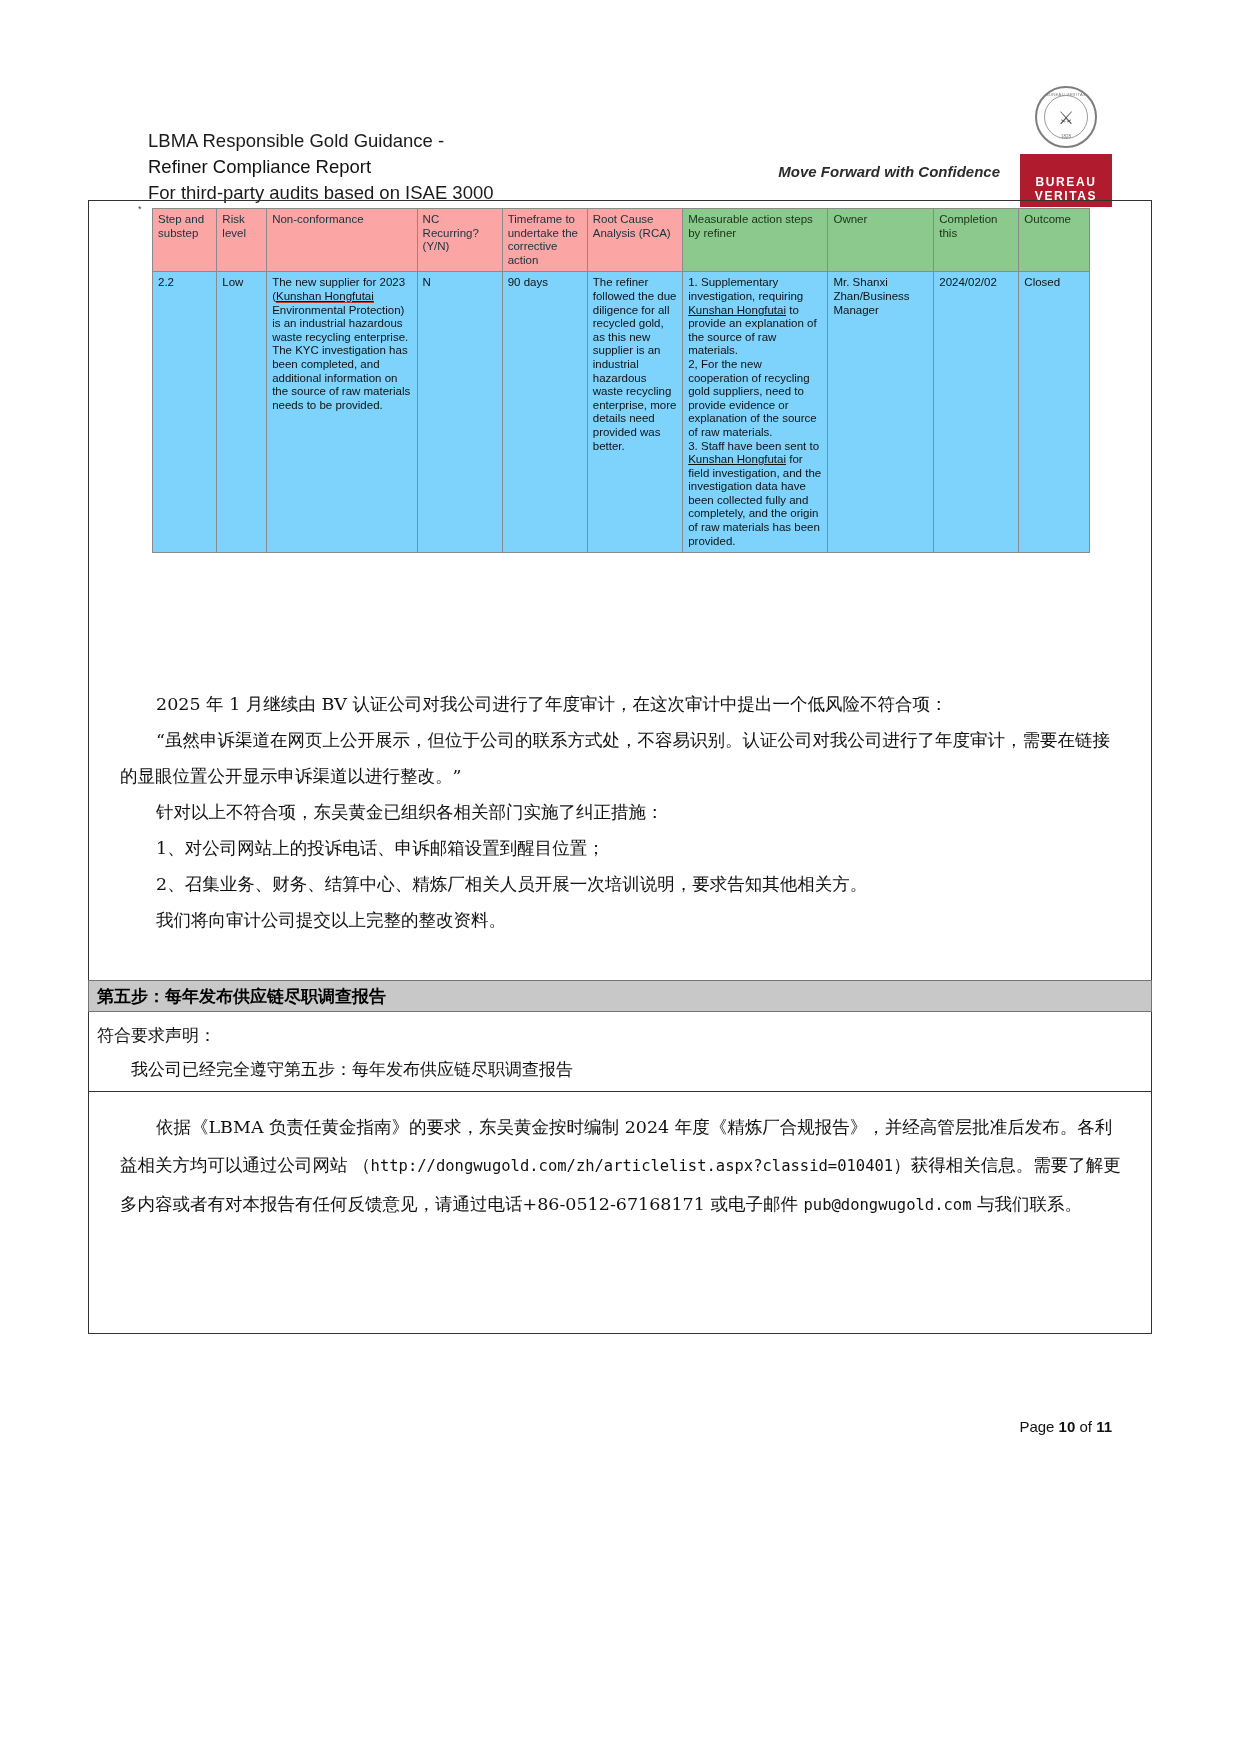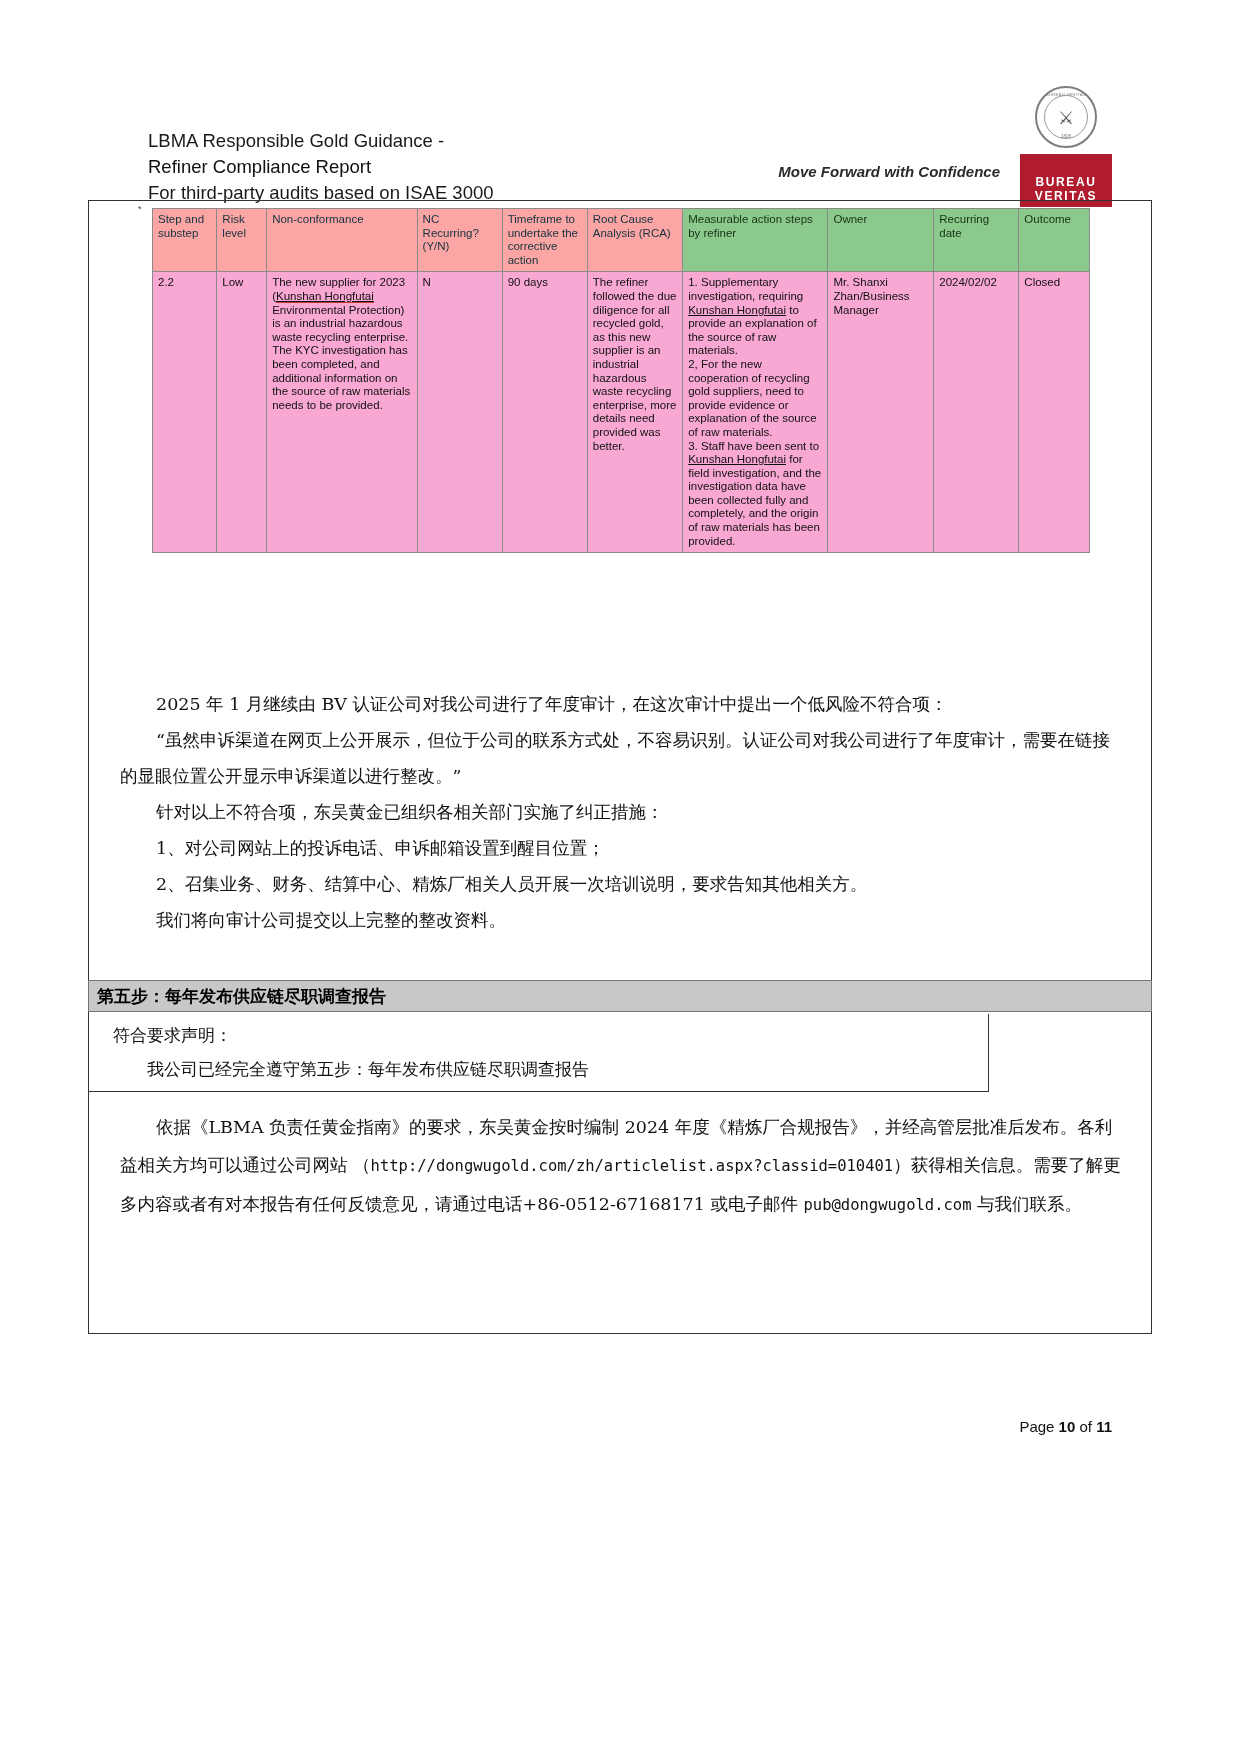--- a/index.html
+++ b/index.html
@@ -148,21 +148,21 @@
     vertical-align: top;
     padding: 4px 4px 4px 5px;
     box-sizing: border-box;
   }
   .nc-table thead th {
     font-weight: normal;
     text-align: left;
   }
   .nc-table thead th.blue { background: #fca5a5; color: #13333f; }
   .nc-table thead th.green { background: #8cc98c; color: #163316; }
-  .nc-table tbody td { background: #f9a8d4; height: 276px; }
+  .nc-table tbody td { background: #7dd3fc; height: 276px; }
   .u { text-decoration: underline; }
   .redline { border-bottom: 1px solid #c0392b; }
 
   
   .cn-body {
     position: absolute;
     left: 120px;
     top: 686px;
     width: 1000px;
     font-family: "DejaVu Serif", serif;
@@ -187,30 +187,30 @@
     font-weight: bold;
     font-size: 17px;
     line-height: 30px;
     padding-left: 8px;
     color: #000;
   }
   .compliance-box {
     position: absolute;
     left: 88px;
     top: 1014px;
-    width: 901px;
+    width: 1064px;
     height: 78px;
     border: 1px solid #333;
     border-top: none;
     box-sizing: border-box;
     font-family: "DejaVu Serif", serif;
     font-size: 17px;
     line-height: 34px;
     color: #111;
-    padding: 4px 24px;
+    padding: 4px 8px;
   }
   .compliance-box .l2 { text-indent: 34px; }
 
   .final-box {
     position: absolute;
     left: 88px;
     top: 1100px;
     width: 1064px;
     min-height: 180px;
     box-sizing: border-box;
@@ -286,21 +286,21 @@
     <thead>
       <tr>
         <th class="blue">Step and substep</th>
         <th class="blue">Risk level</th>
         <th class="blue">Non-conformance</th>
         <th class="blue">NC Recurring? (Y/N)</th>
         <th class="blue">Timeframe to undertake the corrective action</th>
         <th class="blue">Root Cause Analysis (RCA)</th>
         <th class="green">Measurable action steps by refiner</th>
         <th class="green">Owner</th>
-        <th class="green">Recurring date</th>
+        <th class="green">Completion this</th>
         <th class="green">Outcome</th>
       </tr>
     </thead>
     <tbody>
       <tr>
         <td>2.2</td>
         <td>Low</td>
         <td><span>The new supplier for 2023 (</span><span class="u redline">Kunshan Hongfutai</span><span> Environmental Protection) is an industrial hazardous waste recycling enterprise. The KYC investigation has been completed, and additional information on the source of raw materials needs to be provided.</span></td>
         <td>N</td>
         <td>90 days</td>

